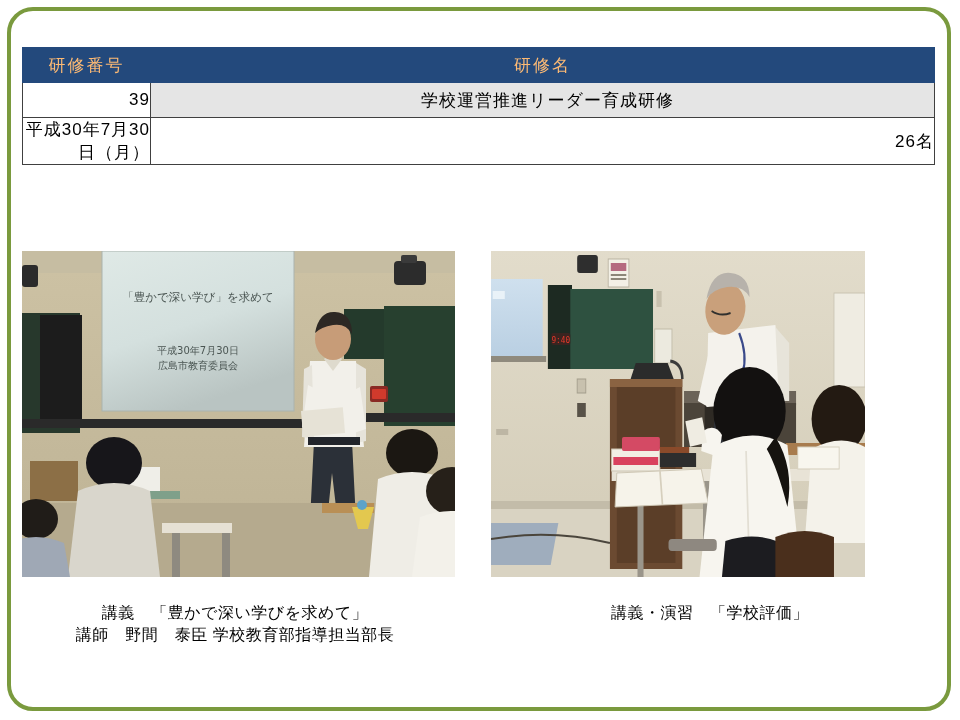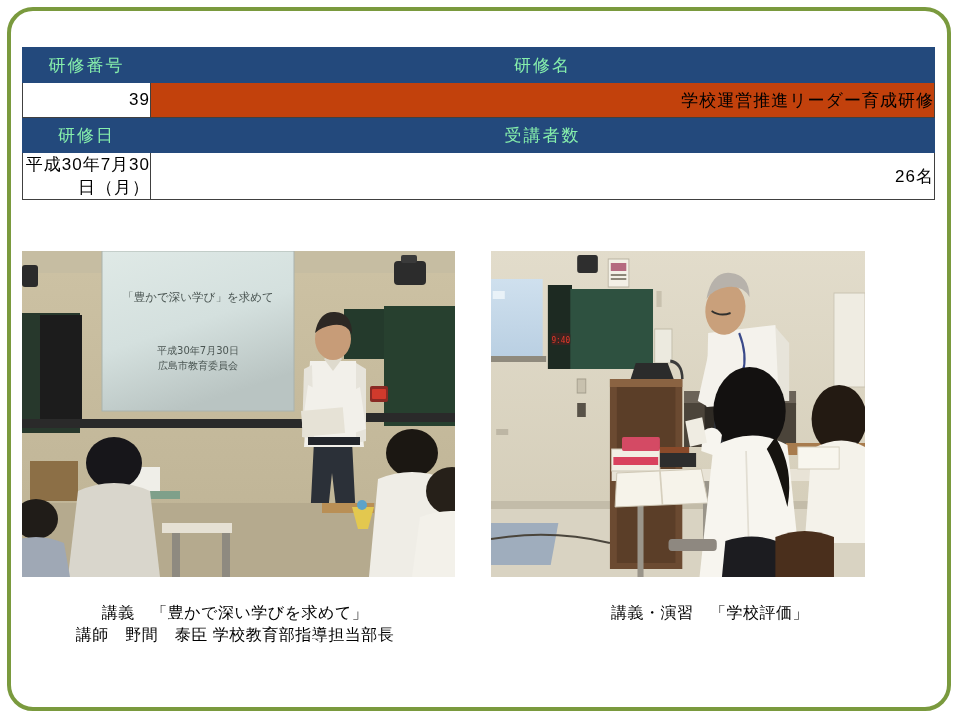--- a/index.html
+++ b/index.html
@@ -40,32 +40,32 @@
     border: 1px solid #404040;
     padding: 0;
     height: 35px;
     font-size: 17px;
     color: #000000;
     letter-spacing: 1px;
     vertical-align: middle;
   }
   #info-table td.hdr {
     background: #23497C;
-    color: #86efac;
+    color: #fdba74;
     text-align: center;
     border-color: #23497C;
     letter-spacing: 2px;
   }
   #info-table td.val-c {
     background: #ffffff;
     text-align: right;
   }
   #info-table td.val-l {
-    background: #c2410c;
-    text-align: right;
+    background: #e5e5e5;
+    text-align: center;
     padding-left: 10px;
   }
 
   
   .photo {
     position: absolute;
     overflow: hidden;
     background: #fca5a5;
   }
   #photo-left  { left: 22px;  top: 251px; width: 433px; height: 326px; }
@@ -95,24 +95,20 @@
 
   <table id="info-table">
     <tbody>
       <tr>
         <td class="hdr" style="width:128px">研修番号</td>
         <td class="hdr">研修名</td>
       </tr>
       <tr>
         <td class="val-c">39</td>
         <td class="val-l">学校運営推進リーダー育成研修</td>
-      </tr>
-      <tr>
-        <td class="hdr" style="width:456px">研修日</td>
-        <td class="hdr">受講者数</td>
       </tr>
       <tr>
         <td class="val-c">平成30年7月30日（月）</td>
         <td class="val-c">26名</td>
       </tr>
     </tbody>
   </table>
 
   <div class="photo" id="photo-left">
     <svg viewBox="0 0 433 326" preserveAspectRatio="none">

